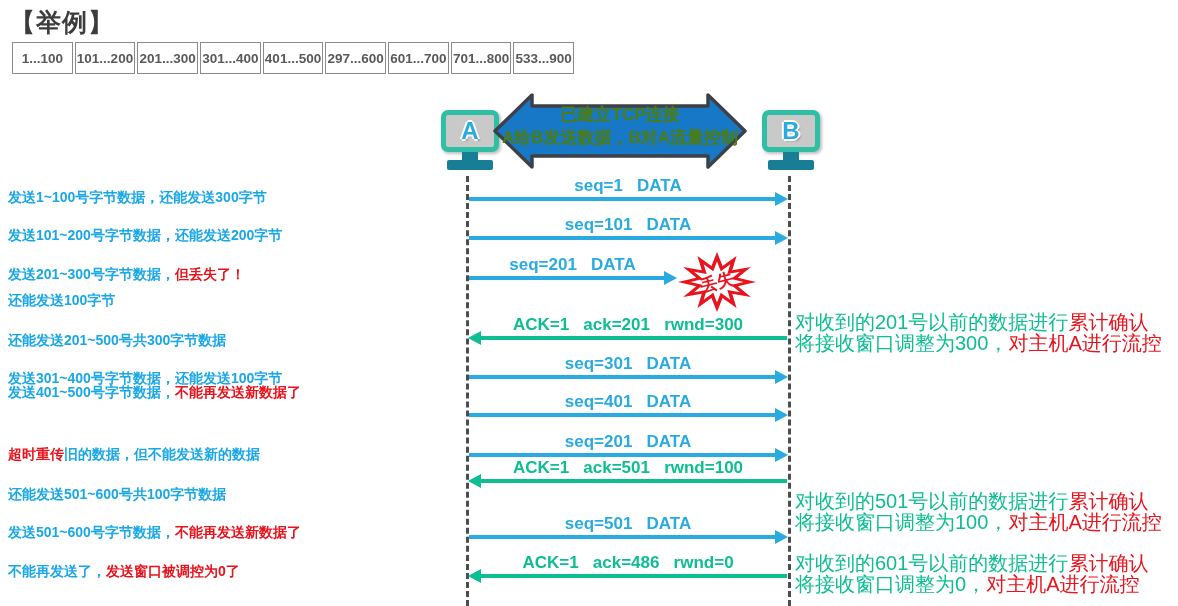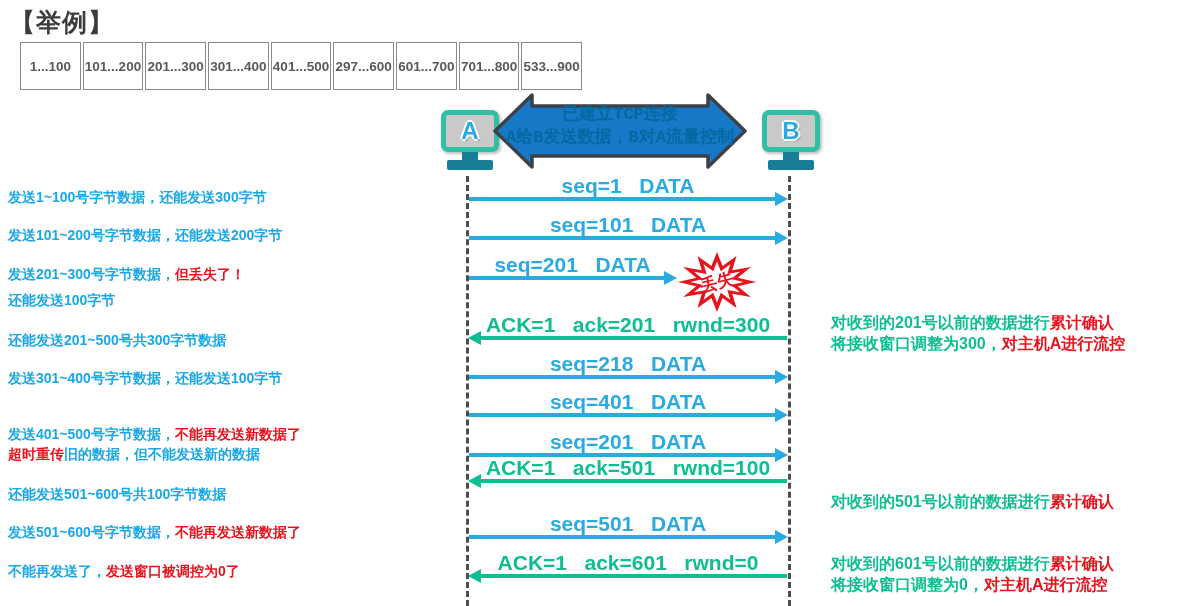--- a/index.html
+++ b/index.html
@@ -9,21 +9,21 @@
     --tableBorder:#8a8a8a; --titleColor:#3c3c3c;
   }
   *{margin:0;padding:0;box-sizing:border-box;}
   html,body{width:1178px;height:606px;background:#fff;overflow:hidden;
     font-family:"Liberation Sans","DejaVu Sans",sans-serif;}
   .stage{position:relative;width:1178px;height:606px;background:#fff;}
 
   .page-title{position:absolute;left:10px;top:6px;font-size:25px;font-weight:bold;
     color:var(--titleColor);letter-spacing:1px;}
 
-  .byte-table{position:absolute;left:20px;top:42px;width:562px;height:48px;
+  .byte-table{position:absolute;left:12px;top:42px;width:562px;height:32px;
     display:flex;gap:2px;}
   .byte-cell{flex:1;border:1px solid var(--tableBorder);background:#fff;
     display:flex;align-items:center;justify-content:center;
     font-size:13.5px;font-weight:bold;color:var(--tableText);white-space:nowrap;}
 
   .host{position:absolute;width:58px;top:110px;}
   .host-a{left:441px;} .host-b{left:762px;}
   .monitor{height:42px;border:5px solid var(--monitorBorder);border-radius:7px;
     background:#c9c9c9;display:flex;align-items:center;justify-content:center;
     box-shadow:1.5px 2px 3px rgba(0,0,0,.25);}
@@ -32,46 +32,46 @@
   .stand-neck{width:16px;height:8px;background:var(--standTeal);margin:0 auto;}
   .stand-base{width:46px;height:10px;background:var(--standTeal);margin:0 auto;border-radius:2px;}
 
   .lifeline{position:absolute;top:176px;height:430px;width:0;
     border-left:3px dashed var(--lifeline);}
   .lifeline-a{left:466px;} .lifeline-b{left:788px;}
 
   .banner-svg{position:absolute;left:492px;top:93px;width:256px;height:76px;}
   .banner-poly{fill:var(--bannerFill);stroke:var(--bannerStroke);stroke-width:3.5;stroke-linejoin:round;}
   .banner-text{position:absolute;left:480px;top:103px;width:280px;text-align:center;
-    color:#0369a1;font-weight:bold;font-size:17px;line-height:23px;white-space:nowrap;font-family:Liberation Mono, monospace;}
+    color:#4d7c0f;font-weight:bold;font-size:17px;line-height:23px;white-space:nowrap;}
 
   .msg{position:absolute;left:469px;width:318px;}
   .msg.lost{width:207px;}
-  .msg-label{font-size:21px;font-weight:bold;text-align:center;line-height:19px;
+  .msg-label{font-size:17px;font-weight:bold;text-align:center;line-height:19px;
     white-space:pre;color:var(--c);}
   .msg-line{position:relative;height:4px;background:var(--c);margin-top:2px;}
   .msg.cyan{--c:var(--cyan);} .msg.ack{--c:var(--green);}
   .dir-right .msg-line{margin-right:12px;}
   .dir-right .msg-line::after{content:"";position:absolute;left:100%;top:-5px;
     border:7px solid transparent;border-right:0;border-left:13px solid var(--c);}
   .dir-left .msg-line{margin-left:12px;}
   .dir-left .msg-line::before{content:"";position:absolute;right:100%;top:-5px;
     border:7px solid transparent;border-left:0;border-right:13px solid var(--c);}
 
   .burst{position:absolute;left:674px;top:249px;width:86px;height:66px;}
   .burst-outer{fill:var(--red);}
   .burst-inner{fill:#fff;}
   .burst-label{position:absolute;left:674px;top:249px;width:86px;height:66px;
     display:flex;align-items:center;justify-content:center;
     font-size:17px;font-weight:bold;color:var(--red);transform:rotate(-14deg);}
 
   .note{position:absolute;left:8px;font-size:14px;font-weight:bold;
     line-height:21px;white-space:nowrap;text-align:right;}
-  .rnote{position:absolute;left:795px;font-size:16px;font-weight:bold;
-    line-height:21px;white-space:nowrap;margin-left:36px;}
+  .rnote{position:absolute;left:795px;font-size:20px;font-weight:normal;
+    line-height:21px;white-space:nowrap;}
   .c-blue{color:var(--blue);} .c-red{color:var(--red);} .c-green{color:var(--green);}
 </style>
 </head>
 <body>
 
 <div class="stage">
 
   <div class="page-title">【举例】</div>
 
   <div class="byte-table">
@@ -123,67 +123,68 @@
   </div>
   <div class="msg cyan dir-right lost" style="top:255px">
     <div class="msg-label">seq=201   DATA</div>
     <div class="msg-line"></div>
   </div>
   <div class="msg ack dir-left" style="top:315px">
     <div class="msg-label">ACK=1   ack=201   rwnd=300</div>
     <div class="msg-line"></div>
   </div>
   <div class="msg cyan dir-right" style="top:354px">
-    <div class="msg-label">seq=218   DATA</div>
+    <div class="msg-label">seq=301   DATA</div>
     <div class="msg-line"></div>
   </div>
   <div class="msg cyan dir-right" style="top:392px">
     <div class="msg-label">seq=401   DATA</div>
     <div class="msg-line"></div>
   </div>
   <div class="msg cyan dir-right" style="top:432px">
     <div class="msg-label">seq=201   DATA</div>
     <div class="msg-line"></div>
   </div>
   <div class="msg ack dir-left" style="top:458px">
     <div class="msg-label">ACK=1   ack=501   rwnd=100</div>
     <div class="msg-line"></div>
   </div>
   <div class="msg cyan dir-right" style="top:514px">
     <div class="msg-label">seq=501   DATA</div>
     <div class="msg-line"></div>
   </div>
   <div class="msg ack dir-left" style="top:553px">
-    <div class="msg-label">ACK=1   ack=601   rwnd=0</div>
+    <div class="msg-label">ACK=1   ack=486   rwnd=0</div>
     <div class="msg-line"></div>
   </div>
 
   <svg class="burst" viewBox="-1.1 -1.1 2.2 2.2" preserveAspectRatio="none">
     <polygon class="burst-outer" points="1,0 0.531,0.142 0.866,0.5 0.389,0.389 0.5,0.866 0.142,0.531 0,1 -0.142,0.531 -0.5,0.866 -0.389,0.389 -0.866,0.5 -0.531,0.142 -1,0 -0.531,-0.142 -0.866,-0.5 -0.389,-0.389 -0.5,-0.866 -0.142,-0.531 0,-1 0.142,-0.531 0.5,-0.866 0.389,-0.389 0.866,-0.5 0.531,-0.142"></polygon>
     <polygon class="burst-inner" transform="scale(0.68)" points="1,0 0.531,0.142 0.866,0.5 0.389,0.389 0.5,0.866 0.142,0.531 0,1 -0.142,0.531 -0.5,0.866 -0.389,0.389 -0.866,0.5 -0.531,0.142 -1,0 -0.531,-0.142 -0.866,-0.5 -0.389,-0.389 -0.5,-0.866 -0.142,-0.531 0,-1 0.142,-0.531 0.5,-0.866 0.389,-0.389 0.866,-0.5 0.531,-0.142"></polygon>
   </svg>
   <div class="burst-label">丢失</div>
 
   <div class="note" style="top:187px"><span class="c-blue">发送1~100号字节数据，还能发送300字节</span></div>
   <div class="note" style="top:225px"><span class="c-blue">发送101~200号字节数据，还能发送200字节</span></div>
   <div class="note" style="top:264px"><span class="c-blue">发送201~300号字节数据，</span><span class="c-red">但丢失了！</span></div>
   <div class="note" style="top:290px"><span class="c-blue">还能发送100字节</span></div>
   <div class="note" style="top:330px"><span class="c-blue">还能发送201~500号共300字节数据</span></div>
   <div class="note" style="top:368px"><span class="c-blue">发送301~400号字节数据，还能发送100字节</span></div>
-  <div class="note" style="top:424px"><span class="c-blue">发送401~500号字节数据，</span><span class="c-red">不能再发送新数据了</span></div>
+  <div class="note" style="top:382px"><span class="c-blue">发送401~500号字节数据，</span><span class="c-red">不能再发送新数据了</span></div>
   <div class="note" style="top:444px"><span class="c-red">超时重传</span><span class="c-blue">旧的数据，但不能发送新的数据</span></div>
   <div class="note" style="top:484px"><span class="c-blue">还能发送501~600号共100字节数据</span></div>
   <div class="note" style="top:522px"><span class="c-blue">发送501~600号字节数据，</span><span class="c-red">不能再发送新数据了</span></div>
   <div class="note" style="top:561px"><span class="c-blue">不能再发送了，</span><span class="c-red">发送窗口被调控为0了</span></div>
 
   <div class="rnote" style="top:312px">
     <div><span class="c-green">对收到的201号以前的数据进行</span><span class="c-red">累计确认</span></div>
     <div><span class="c-green">将接收窗口调整为300，</span><span class="c-red">对主机A进行流控</span></div>
   </div>
   <div class="rnote" style="top:491px">
     <div><span class="c-green">对收到的501号以前的数据进行</span><span class="c-red">累计确认</span></div>
+    <div><span class="c-green">将接收窗口调整为100，</span><span class="c-red">对主机A进行流控</span></div>
   </div>
   <div class="rnote" style="top:553px">
     <div><span class="c-green">对收到的601号以前的数据进行</span><span class="c-red">累计确认</span></div>
     <div><span class="c-green">将接收窗口调整为0，</span><span class="c-red">对主机A进行流控</span></div>
   </div>
 
 </div>
 
 </body></html>

